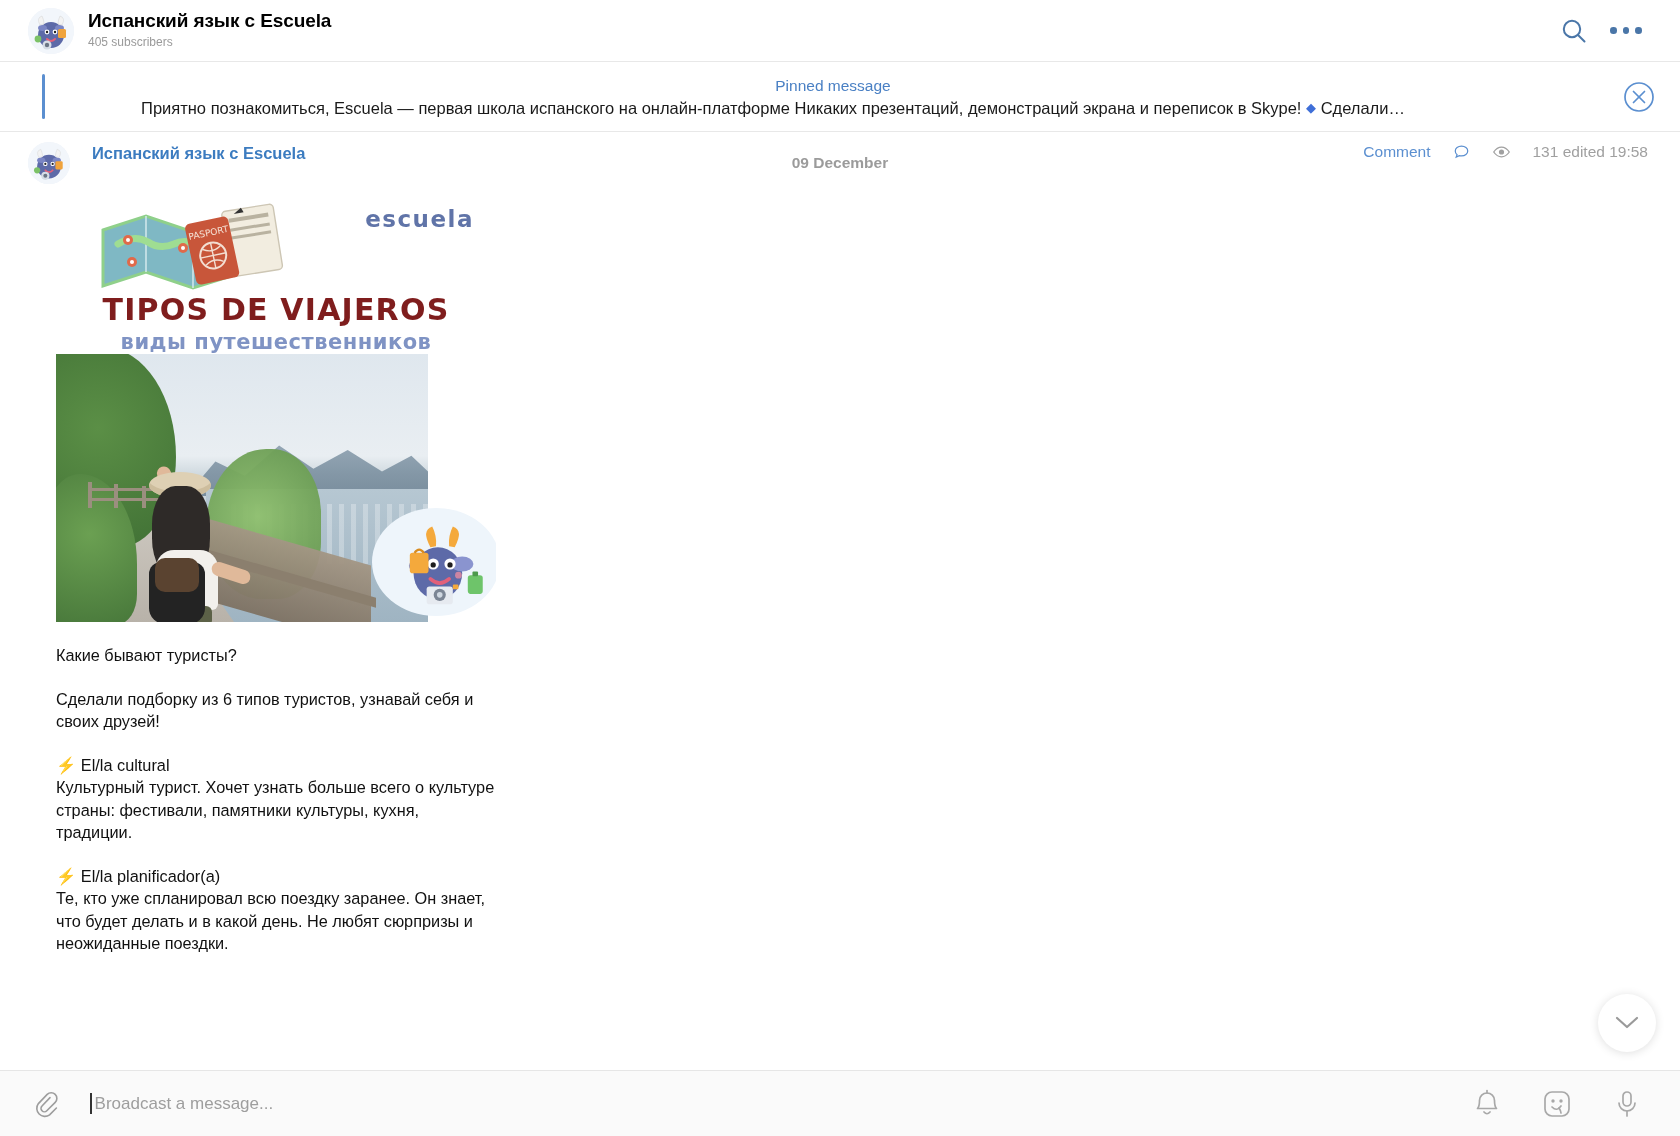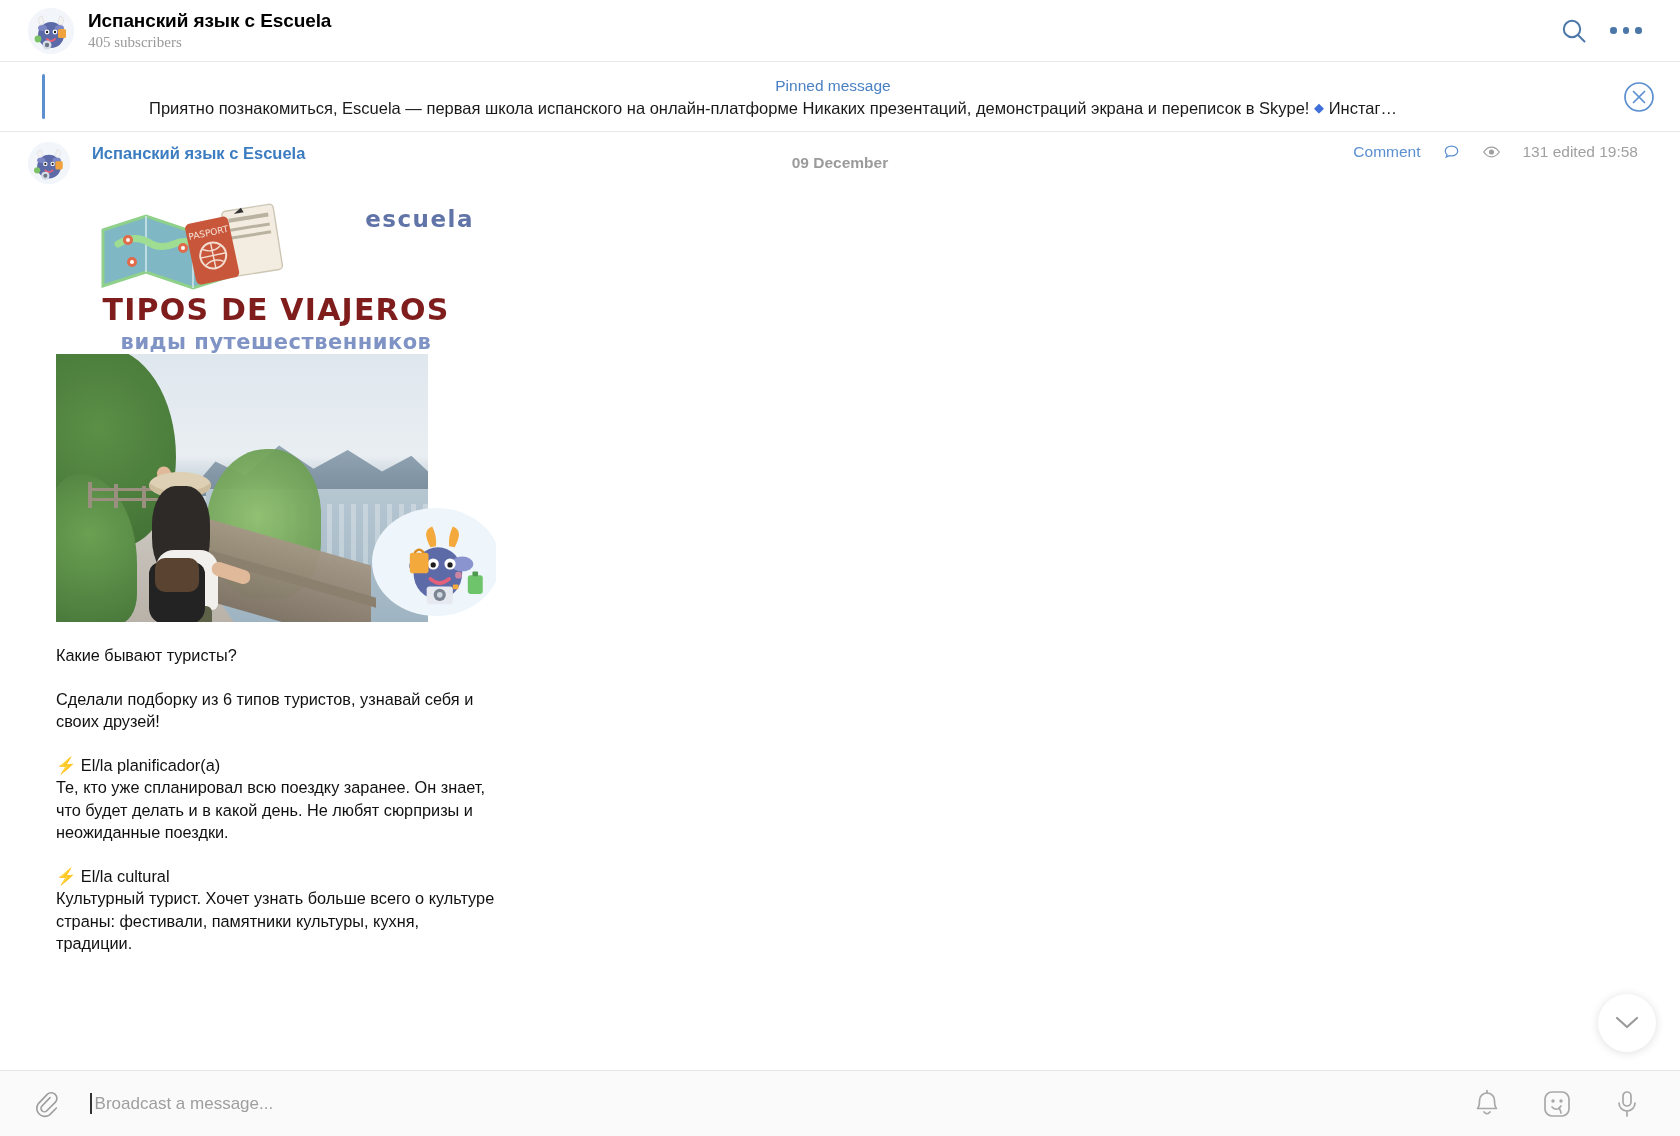--- a/index.html
+++ b/index.html
@@ -16,21 +16,21 @@
     height:62px; flex:0 0 62px; display:flex; align-items:center;
     padding:0 28px 0 28px; background:#fff;
     border-bottom:1px solid #e8e8e8; position:relative; z-index:5;
   }
   .chan-avatar {
     width:46px; height:46px; border-radius:50%; flex:0 0 46px;
     background:#eef2f8; position:relative; overflow:hidden;
   }
   .chan-meta { margin-left:14px; display:flex; flex-direction:column; justify-content:center; }
   .chan-title { font-size:19px; font-weight:bold; color:#000; line-height:22px; letter-spacing:-0.1px; }
-  .chan-sub { font-size:15px; color:#9a9a9a; line-height:19px; margin-top:1px;font-family:Liberation Serif, serif; }
+  .chan-sub { font-size:12px; color:#9a9a9a; line-height:19px; margin-top:1px; }
   .header-spacer { flex:1 1 auto; }
   .hdr-btn { width:52px; height:52px; display:flex; align-items:center; justify-content:center; cursor:pointer; }
   .dots { display:flex; gap:6px; }
   .dots i { width:6.5px; height:6.5px; border-radius:50%; background:#4a76a8; display:block; }
 
   
   .pinned {
     height:70px; flex:0 0 70px; background:#fff; display:flex; align-items:center;
     padding:0 24px 0 42px; position:relative; border-bottom:1px solid #e8e8e8;
   }
@@ -46,21 +46,21 @@
 
   
   .chatwrap { flex:1 1 auto; position:relative; overflow:hidden; background:#fff; }
   .date-row { position:absolute; top:22px; left:0; right:0; text-align:center; }
   .date-row span { font-size:15.5px; font-weight:bold; color:#9b9b9b; }
 
   .post { position:absolute; top:10px; left:28px; right:28px; }
   .post-head { display:flex; align-items:flex-start; height:42px; }
   .post-avatar { width:42px; height:42px; border-radius:50%; flex:0 0 42px; background:#eef2f8; overflow:hidden; position:relative; }
   .post-author { margin-left:22px; font-size:16.5px; font-weight:bold; color:#3c7cc0; line-height:20px; padding-top:1px; }
-  .post-meta { position:absolute; right:14px; top:1px; display:flex; align-items:center; gap:22px; }
+  .post-meta { position:absolute; right:4px; top:1px; display:flex; align-items:center; gap:22px; }
   .meta-comment { font-size:15.5px; color:#5b8fd0; cursor:pointer; }
   .meta-views { font-size:15.5px; color:#a0a0a0; white-space:nowrap; }
 
   .post-body { margin-left:28px; width:440px; padding-top:8px; }
   .post-img { width:440px; height:430px; position:relative; overflow:hidden; background:#fff; }
 
   .msg-text { font-size:16.3px; line-height:22.5px; color:#111; margin-top:22px; }
   .msg-text p { margin:0 0 21px 0; }
   .msg-text p:last-child { margin-bottom:0; }
   .bolt { color:#f2b01e; }
@@ -184,21 +184,21 @@
     </div>
   </div>
 
   <div class="pinned">
     <div class="pin-bar"></div>
     <div class="pin-texts">
       <div class="pin-label">Pinned message</div>
       <div class="pin-body">
         <span>Приятно познакомиться, Escuela — первая школа испанского на онлайн-платформе  Никаких презентаций, демонстраций экрана и переписок в Skype!</span>
         <span class="pin-diamond">◆</span>
-        <span>Инстаг…</span>
+        <span>Сделали…</span>
       </div>
     </div>
     <div class="pin-close">
       <svg width="34" height="34" viewBox="0 0 34 34">
         <circle cx="17" cy="17" r="14" fill="none" stroke="#5b8fd0" stroke-width="1.7"></circle>
         <line x1="11.5" y1="11.5" x2="22.5" y2="22.5" stroke="#5b8fd0" stroke-width="1.7" stroke-linecap="round"></line>
         <line x1="22.5" y1="11.5" x2="11.5" y2="22.5" stroke="#5b8fd0" stroke-width="1.7" stroke-linecap="round"></line>
       </svg>
     </div>
   </div>
@@ -329,27 +329,27 @@
               <rect x="68" y="68" width="6" height="5" rx="1" fill="#f4a93c"></rect>
             </svg>
           </div>
         </div>
 
         <div class="msg-text">
           <p>Какие бывают туристы?</p>
           <p>Сделали подборку из 6 типов туристов, узнавай себя и своих друзей!</p>
           <p>
             <span class="bolt">⚡</span>
-            <span class="esp">El/la planificador(a)</span><br>
-            <span>Те, кто уже спланировал всю поездку заранее. Он знает, что будет делать и в какой день. Не любят сюрпризы и неожиданные поездки.</span>
+            <span class="esp">El/la cultural</span><br>
+            <span>Культурный турист. Хочет узнать больше всего о культуре страны: фестивали, памятники культуры, кухня, традиции.</span>
           </p>
           <p>
             <span class="bolt">⚡</span>
-            <span class="esp">El/la cultural</span><br>
-            <span>Культурный турист. Хочет узнать больше всего о культуре страны: фестивали, памятники культуры, кухня, традиции.</span>
+            <span class="esp">El/la planificador(a)</span><br>
+            <span>Те, кто уже спланировал всю поездку заранее. Он знает, что будет делать и в какой день. Не любят сюрпризы и неожиданные поездки.</span>
           </p>
         </div>
       </div>
     </div>
 
     <div class="scroll-down">
       <svg width="26" height="16" viewBox="0 0 26 16">
         <path d="M3 3 L13 12 L23 3" fill="none" stroke="#9a9a9a" stroke-width="2.2" stroke-linecap="round" stroke-linejoin="round"></path>
       </svg>
     </div>

